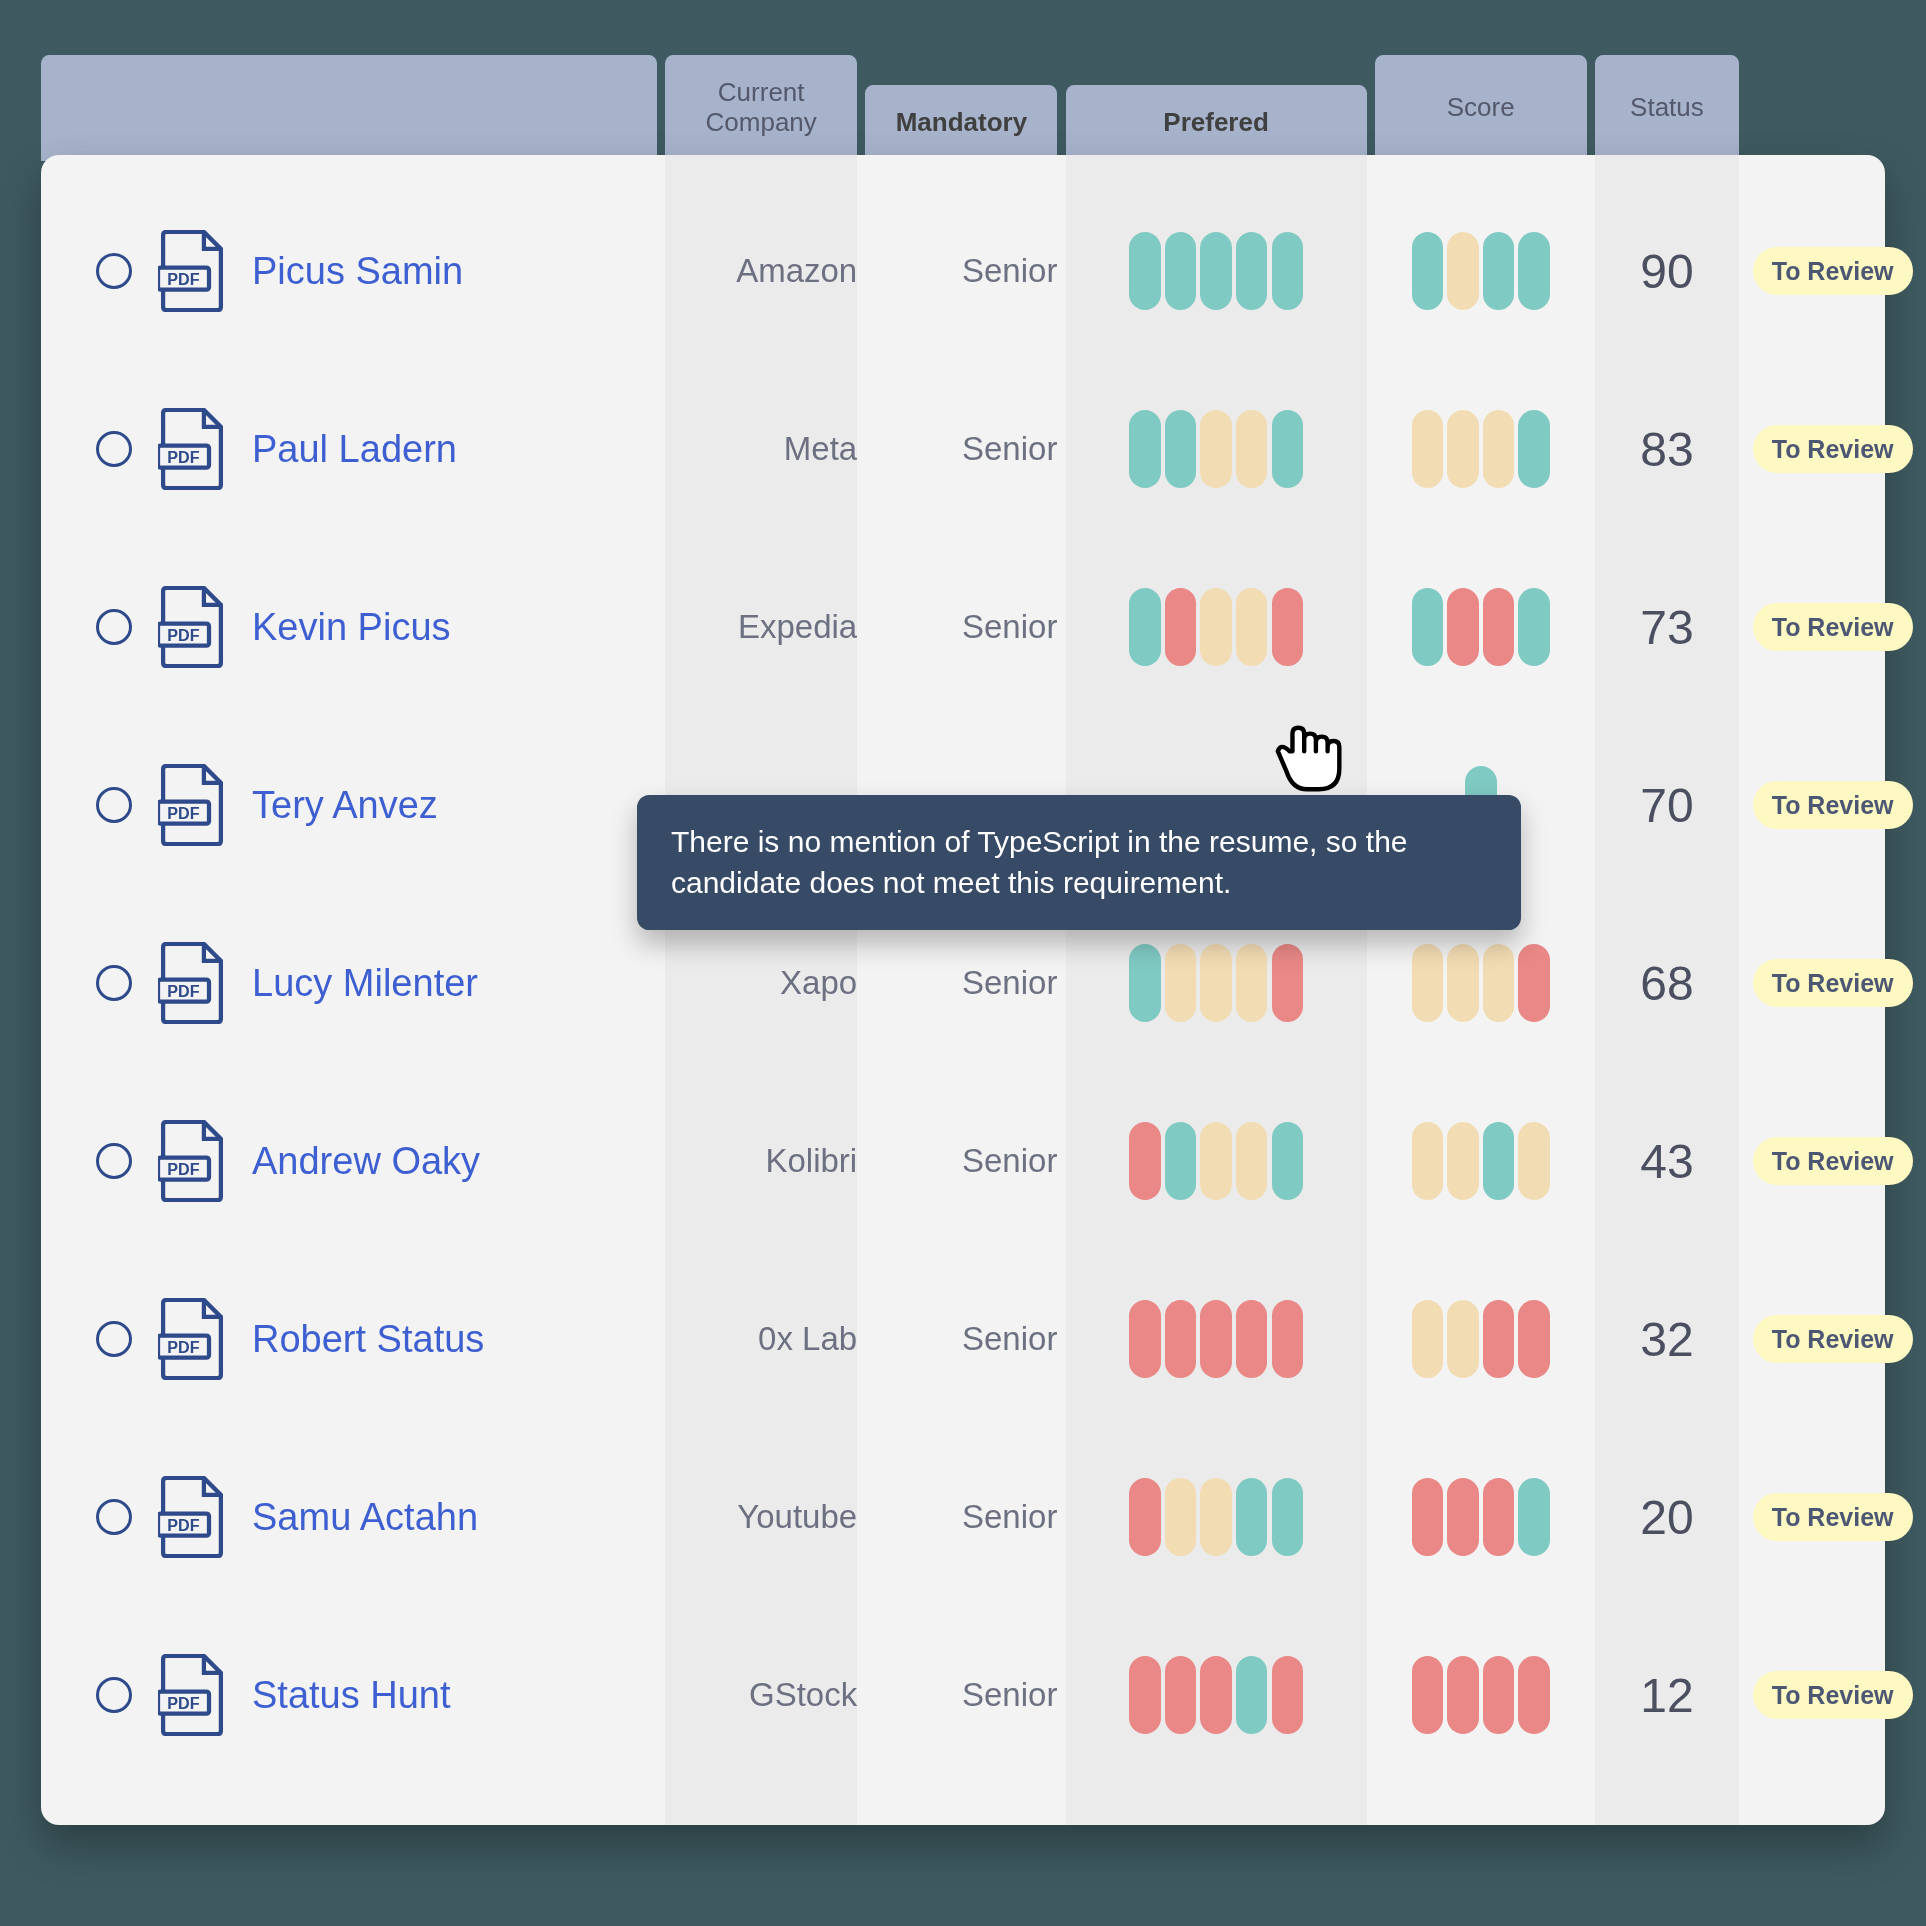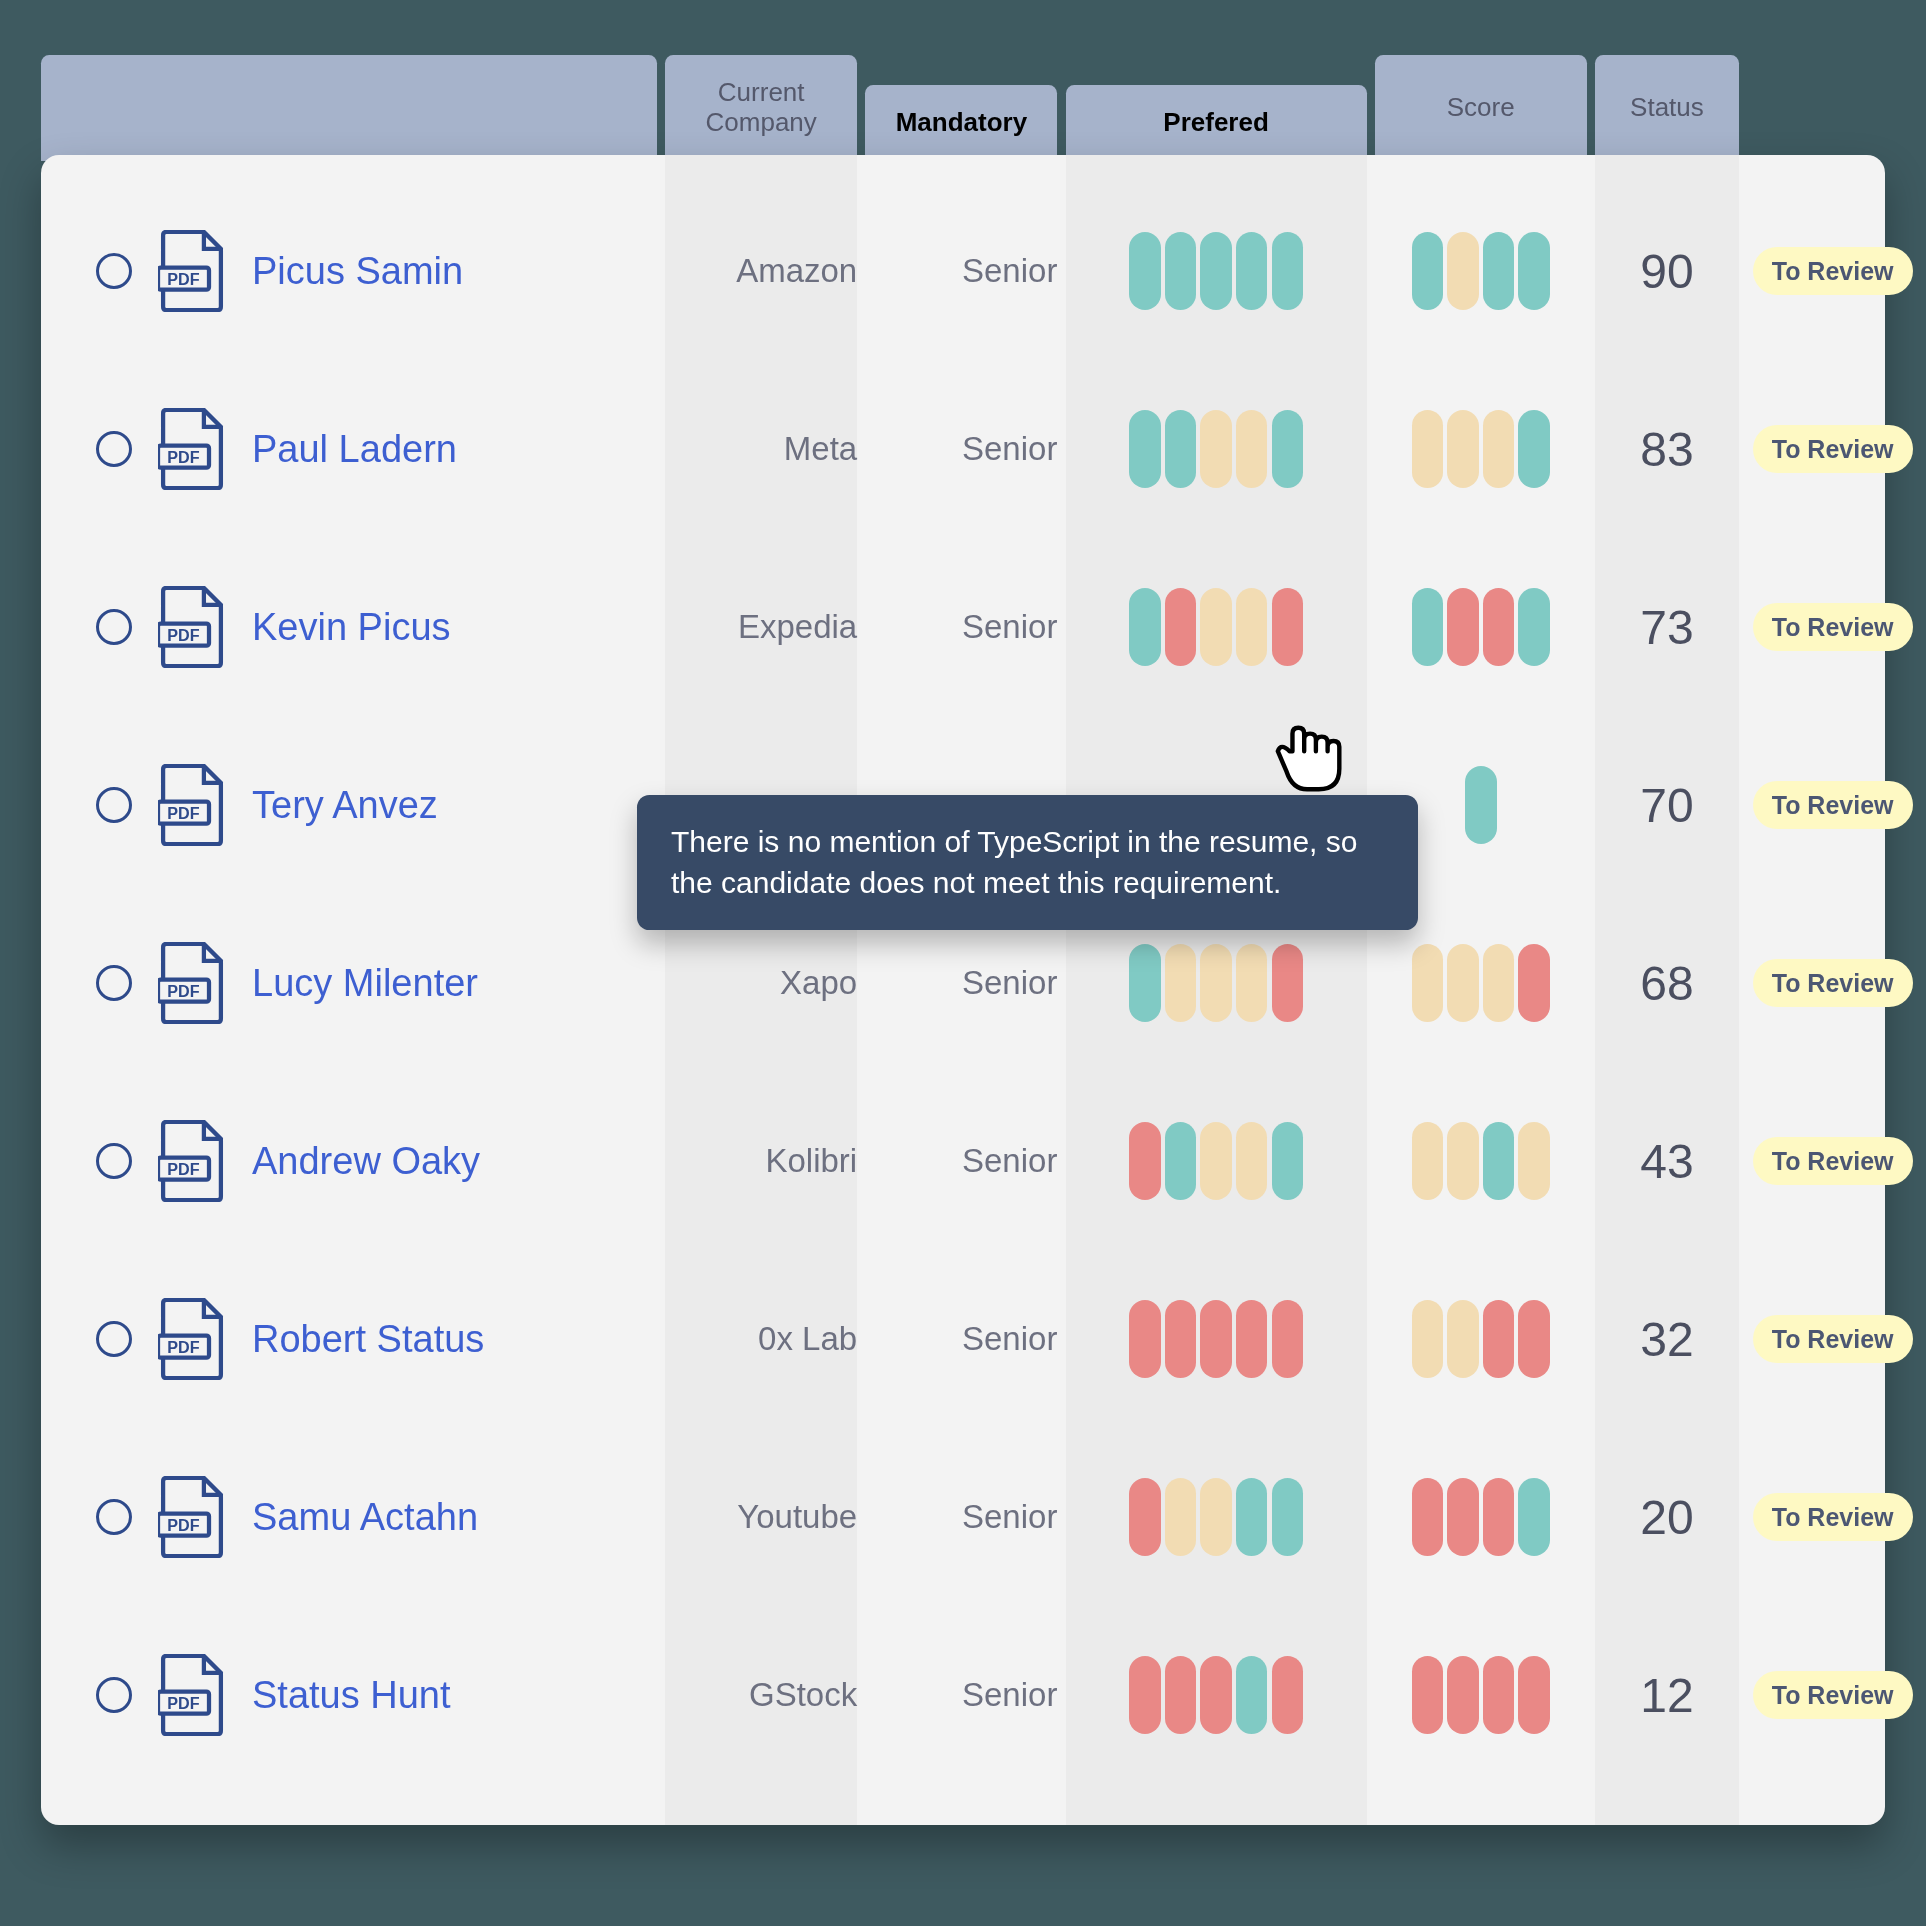--- a/index.html
+++ b/index.html
@@ -24,21 +24,21 @@
       padding: 23px 6.8px;
       text-align: center;
       color: #54586b;
       font-size: 26px;
       line-height: 1.15;
       display: flex;
       align-items: center;
       justify-content: center;
     }
     .header-cell.highlight {
-      color: #000000;
+      color: #404040;
       font-weight: 700;
       margin-top: 30px;
     }
     .body-panel {
       background: #f3f3f3;
       border-radius: 18px;
       padding: 27px 0 41px 0;
       box-shadow: 0 20.5px 41px rgba(0,0,0,0.3);
       margin-top: -5.5px;
       position: relative;
@@ -130,21 +130,21 @@
     .tooltip {
       position: absolute;
       left: 596px;
       top: 740px;
       background: #374a66;
       color: #fff;
       font-size: 30px;
       line-height: 1.35;
       padding: 27px 34px;
       border-radius: 12.3px;
-      width: 781px;
+      width: 884px;
       z-index: 10;
       box-shadow: 0 13.7px 27px rgba(0,0,0,0.25);
     }
     .cursor {
       position: absolute;
       left: 1233px;
       top: 664px;
       z-index: 11;
       width: 75px;
       height: 82px;

